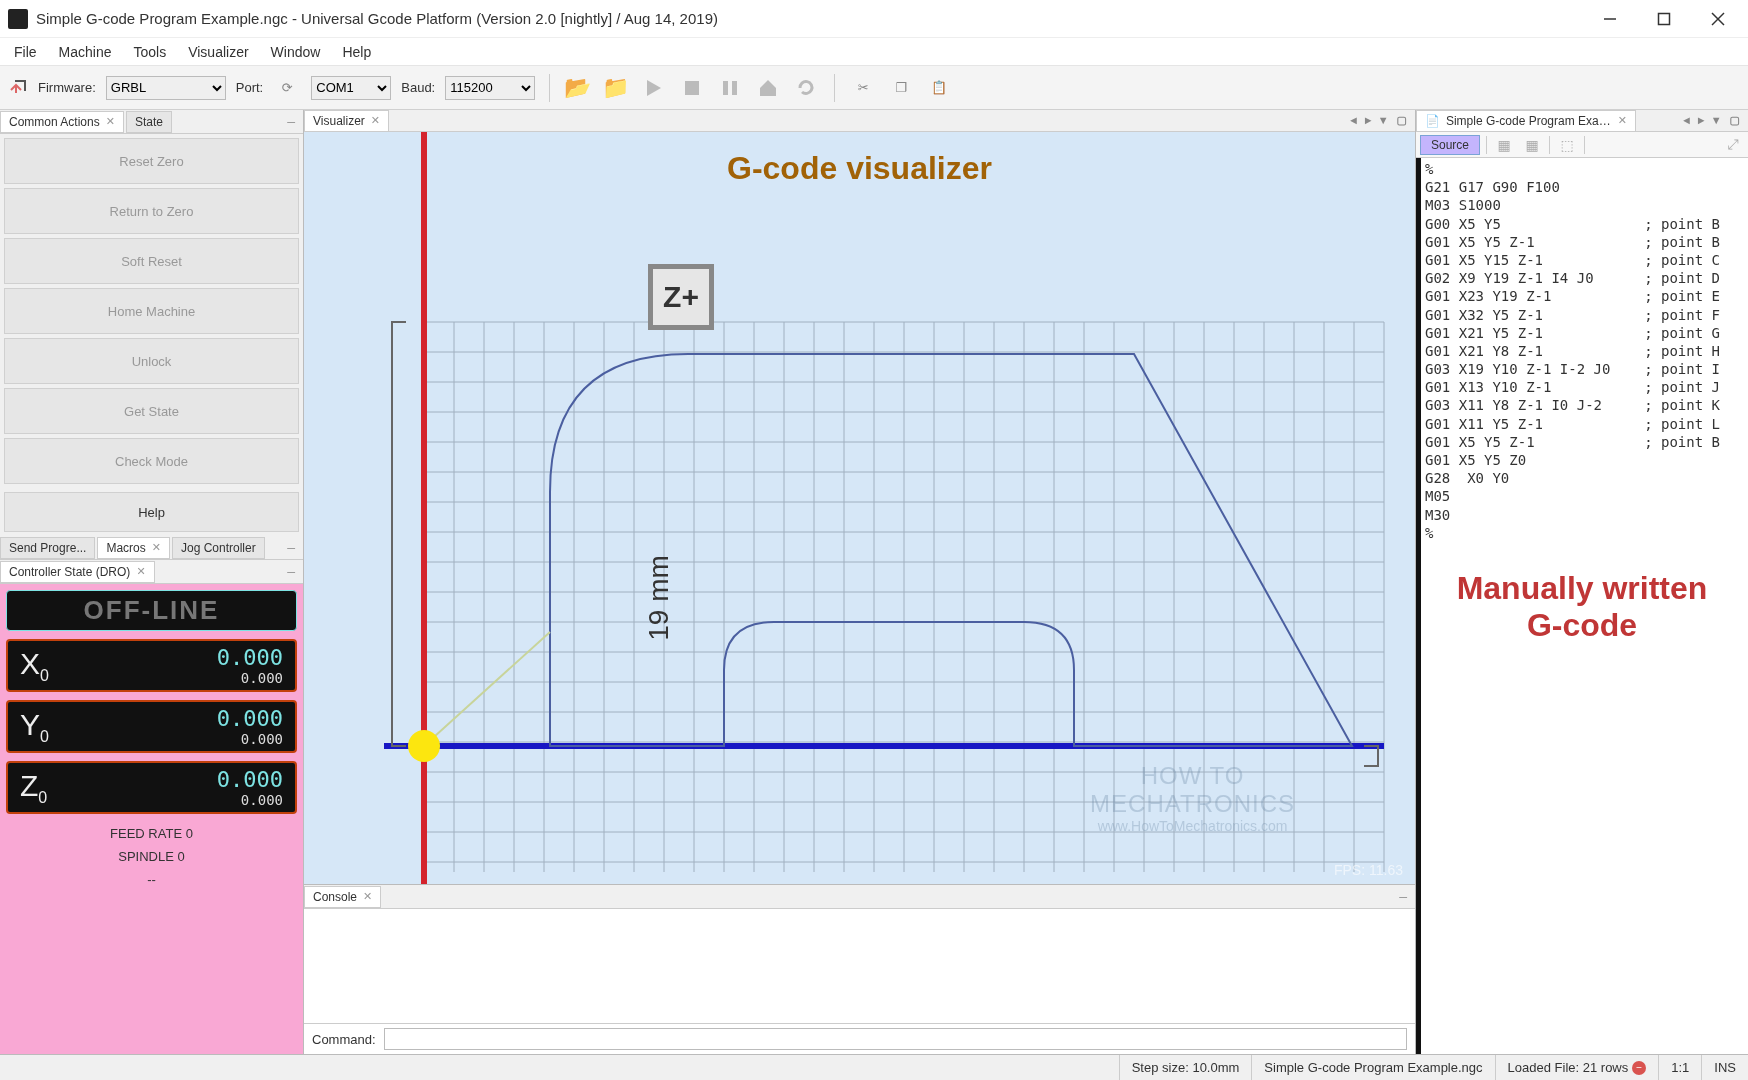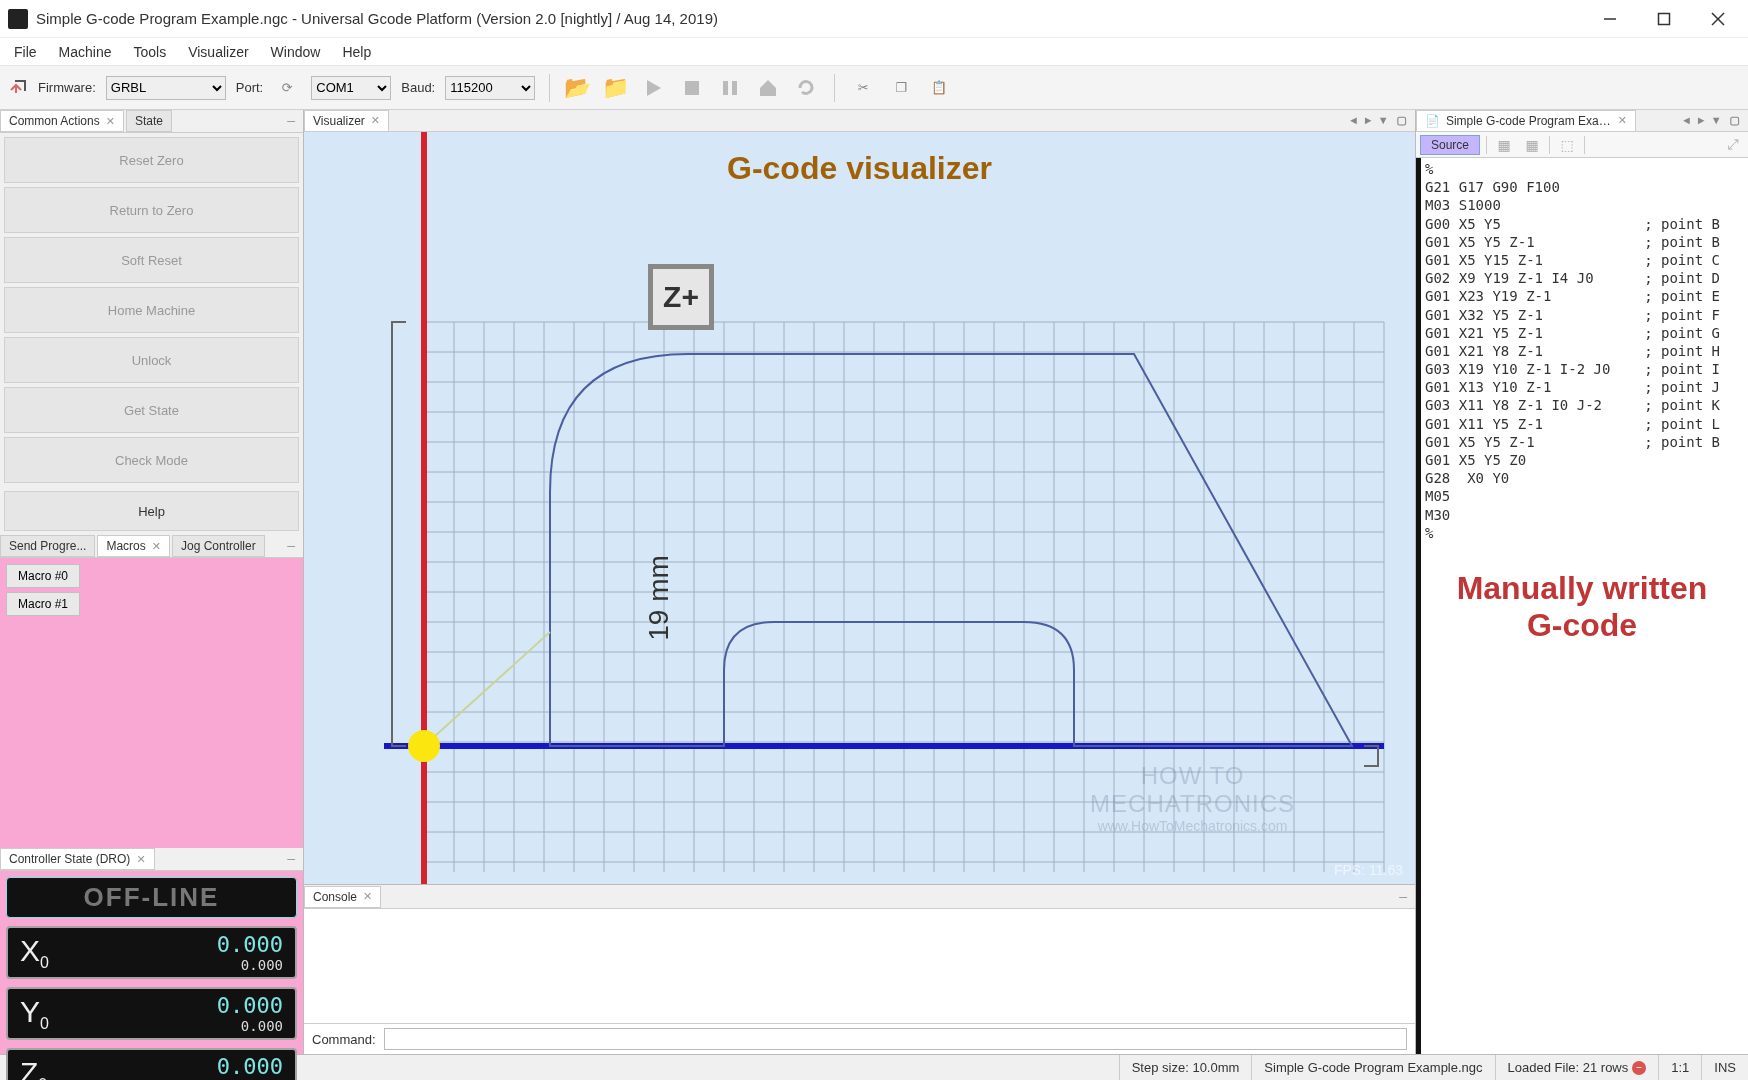--- a/index.html
+++ b/index.html
@@ -50,21 +50,21 @@
 .action-btn.full { grid-column: 1 / -1; }
 .action-btn.enabled { color: #333; }
 
 
 .macros-panel { padding: 6px; flex: 0 0 290px; }
 .macro-btn { display: block; width: 74px; height: 24px; margin-bottom: 4px; font-size: 12px; border: 1px solid #c0c0c0; background: #e9e9e9; cursor: pointer; }
 
 
 .dro-panel { flex: 1; padding: 6px; }
 .dro-status { background: #111; color: #777; text-align: center; font-size: 26px; font-weight: bold; padding: 4px 0; border-radius: 4px; margin-bottom: 8px; letter-spacing: 2px; border: 1px solid #7de3e3; }
-.dro-row { background: #111; border: 2px solid #a3a3a3; border-radius: 4px; display: flex; align-items: center; padding: 4px 12px; margin-bottom: 8px; }
+.dro-row { background: #111; border: 2px solid #c2410c; border-radius: 4px; display: flex; align-items: center; padding: 4px 12px; margin-bottom: 8px; }
 .dro-axis { color: #eee; font-size: 30px; font-weight: 300; }
 .dro-axis sub { font-size: 16px; }
 .dro-vals { margin-left: auto; text-align: right; }
 .dro-val1 { color: #7de3e3; font-size: 22px; font-family: monospace; }
 .dro-val2 { color: #ddd; font-size: 14px; font-family: monospace; }
 .dro-extra { text-align: center; font-size: 13px; padding: 4px; }
 
 
 .visualizer-tab-strip { height: 22px; display: flex; align-items: center; background: #f0f0f0; border-bottom: 1px solid #ccc; }
 .visualizer-canvas { flex: 1; background: #d6e7f7; position: relative; overflow: hidden; }
@@ -208,24 +208,20 @@
     <div class="tab-strip">
       <div class="tab inactive">Send Progre...</div>
       <div class="tab">
           <span>Macros</span>
           <span class="tab-close">✕</span>
         </div>
       <div class="tab inactive">Jog Controller</div>
       <div class="tab-ctrl">
           <span class="minimize-btn">─</span>
         </div>
-    </div>
-    <div class="macros-panel">
-      <button class="macro-btn">Macro #0</button>
-      <button class="macro-btn">Macro #1</button>
     </div>
 
     <div class="tab-strip">
       <div class="tab">
           <span>Controller State (DRO)</span>
           <span class="tab-close">✕</span>
         </div>
       <div class="tab-ctrl">
           <span class="minimize-btn">─</span>
         </div>

